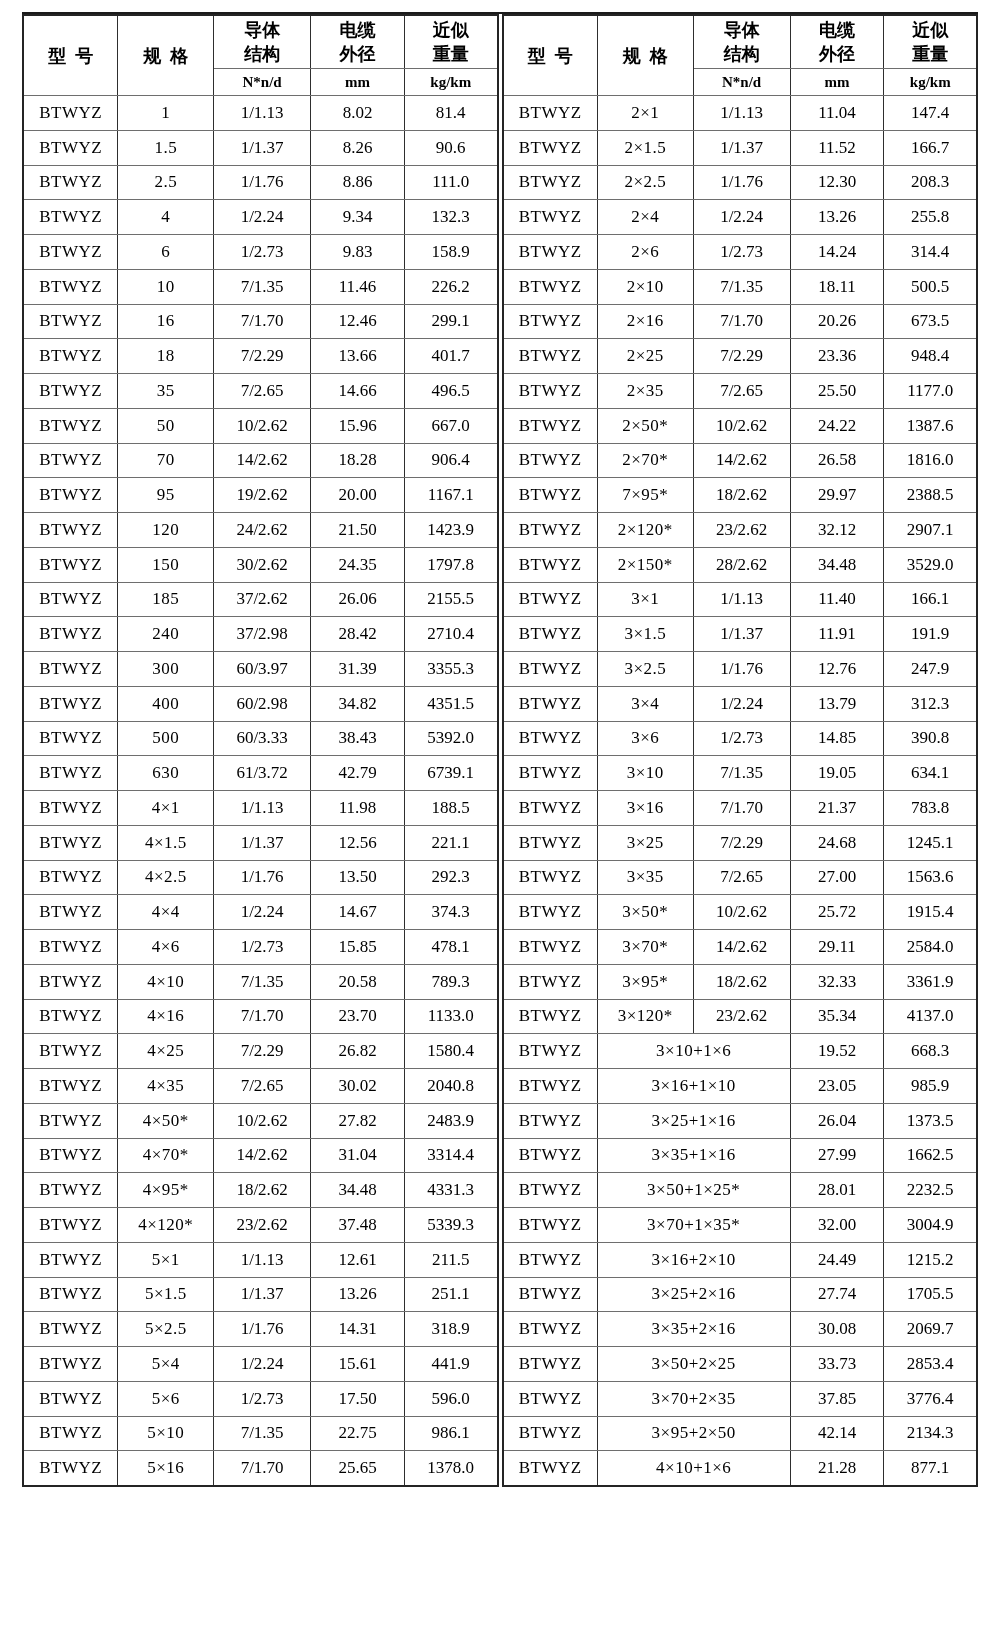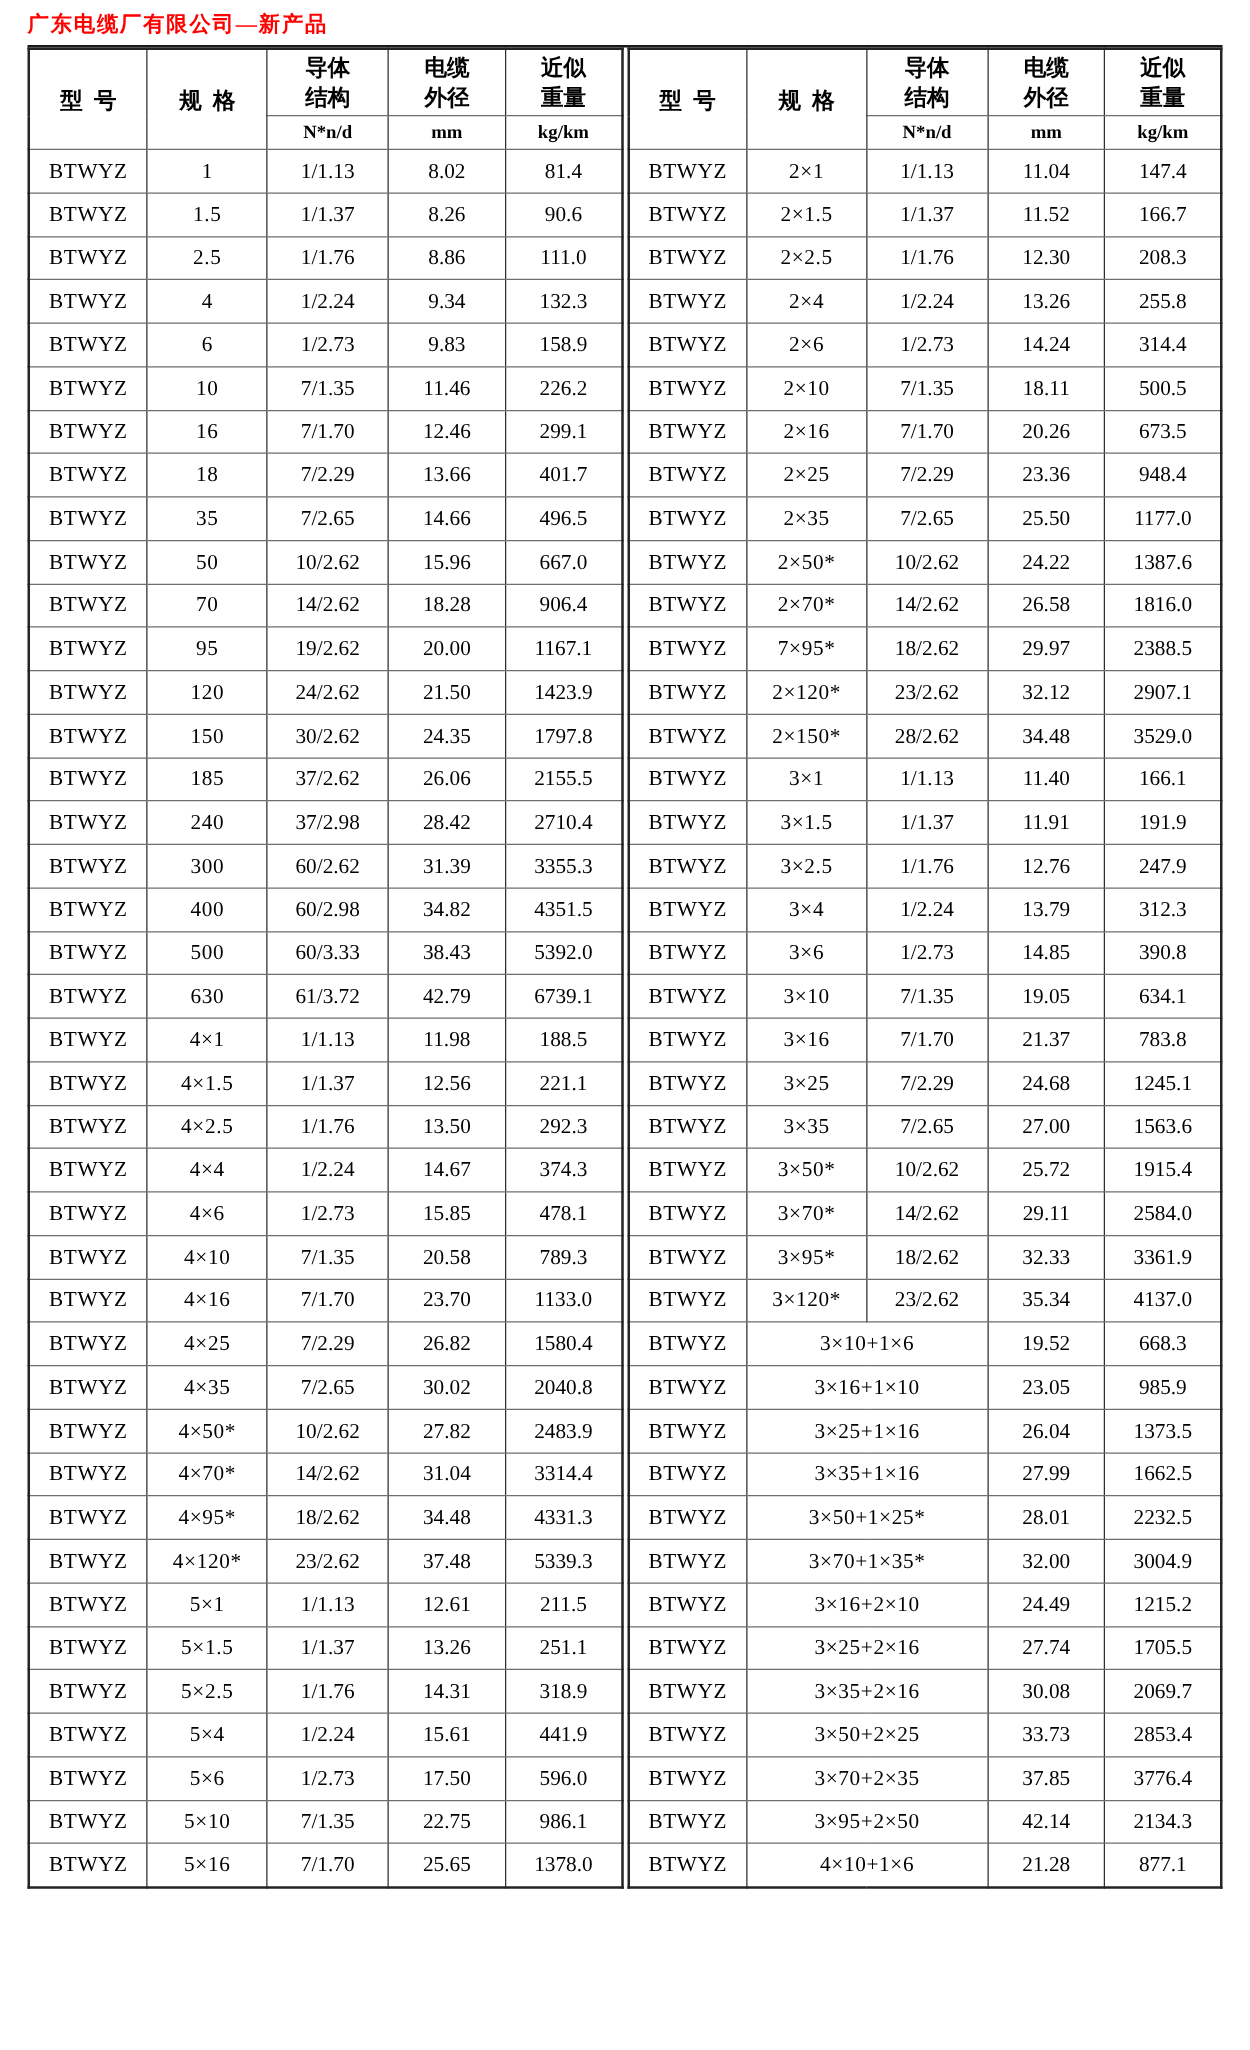--- a/index.html
+++ b/index.html
@@ -43,21 +43,20 @@
   td.cell-model { letter-spacing:0.5px; }
   td.cell-spec { letter-spacing:0.5px; }
 
   .note { margin-top:9px; font-size:17px; letter-spacing:0.5px; }
 </style>
 </head>
 <body>
 
 <div class="page">
 
-  <div class="top-header">广东电缆厂有限公司—新产品</div>
   <div class="top-rule"></div>
 
 
   <div class="tables">
 
     <table class="half">
       <colgroup>
         <col class="c-model">
           <col class="c-spec">
           <col class="c-cond">
@@ -187,21 +186,21 @@
           <tr>
             <td class="cell-model">BTWYZ</td>
             <td class="cell-spec">240</td>
             <td class="cell-conductor">37/2.98</td>
             <td class="cell-od">28.42</td>
             <td class="cell-weight">2710.4</td>
           </tr>
           <tr>
             <td class="cell-model">BTWYZ</td>
             <td class="cell-spec">300</td>
-            <td class="cell-conductor">60/2.62</td>
+            <td class="cell-conductor">60/3.97</td>
             <td class="cell-od">31.39</td>
             <td class="cell-weight">3355.3</td>
           </tr>
           <tr>
             <td class="cell-model">BTWYZ</td>
             <td class="cell-spec">400</td>
             <td class="cell-conductor">60/2.98</td>
             <td class="cell-od">34.82</td>
             <td class="cell-weight">4351.5</td>
           </tr>

